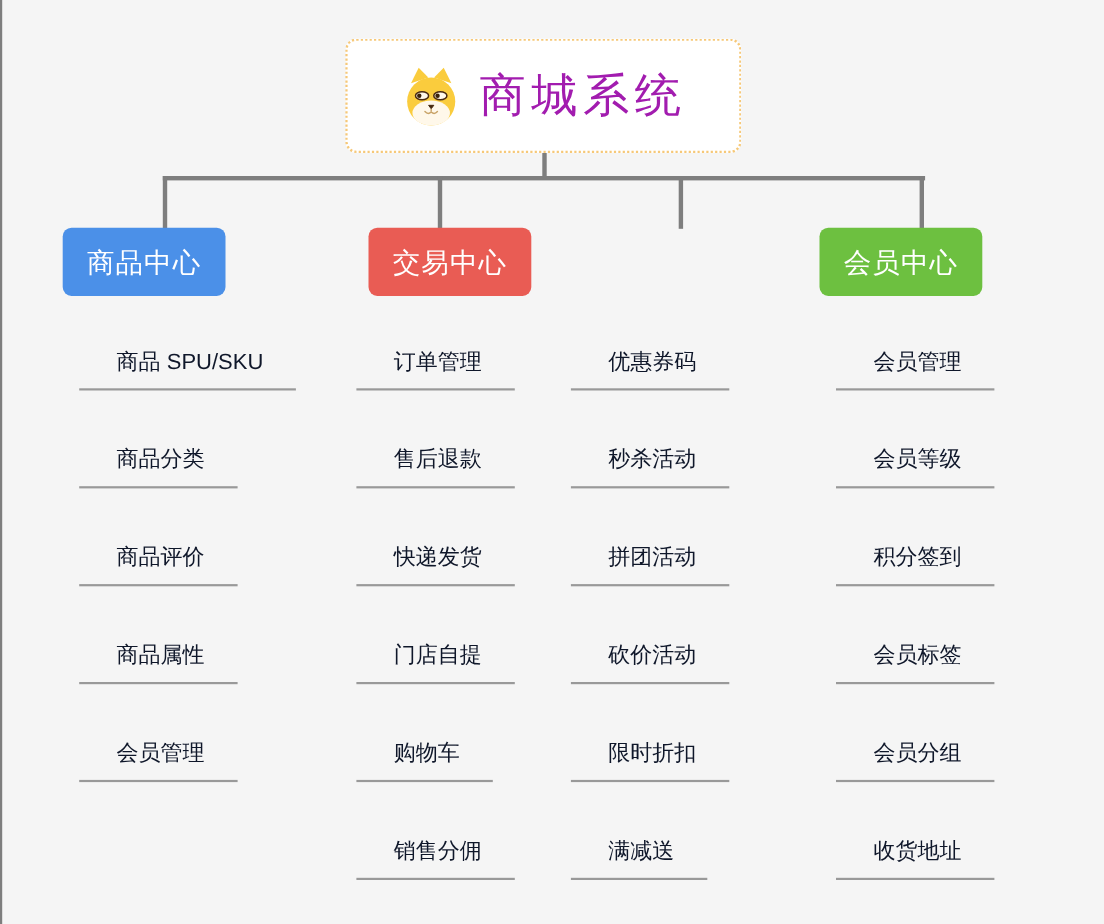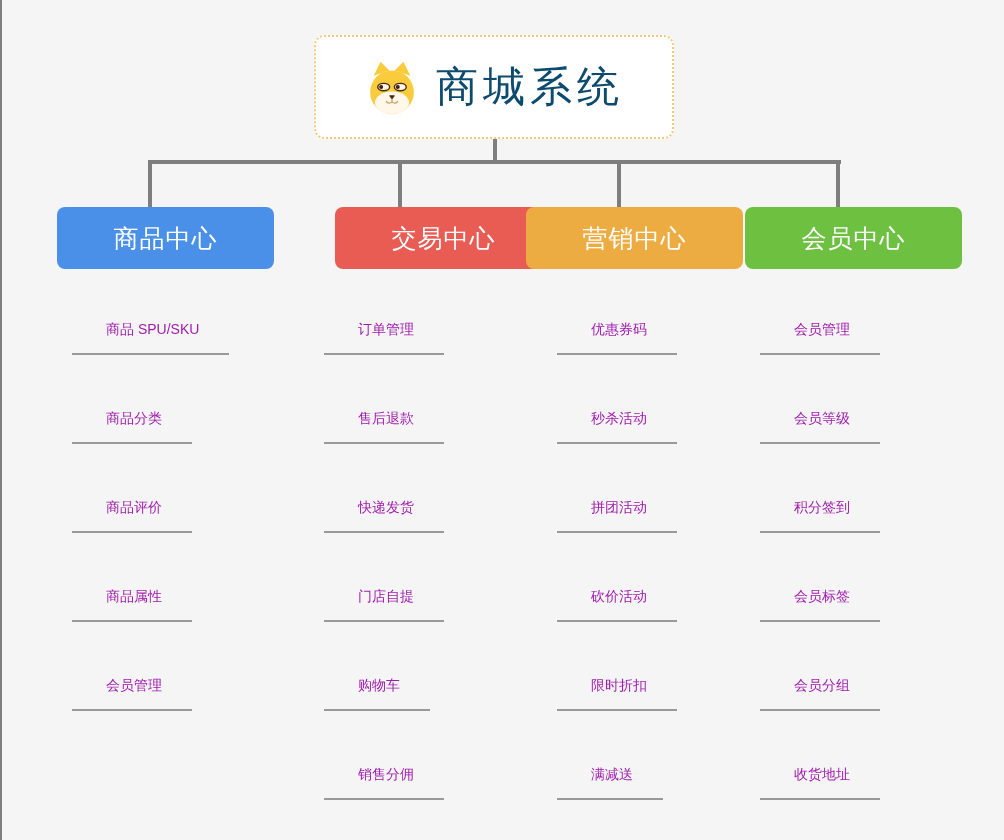--- a/index.html
+++ b/index.html
@@ -20,53 +20,53 @@
     background:#ffffff;
     border:2px dotted #f6c878;
     border-radius:10px;
     box-sizing:border-box;
     display:flex;align-items:center;justify-content:center;
     gap:16px;
   }
   .root-title{
     font-size:42px;
     letter-spacing:5px;
-    color:#0c4a6e;
+    color:#a21caf;
     white-space:nowrap;
   }
   
   .line{position:absolute;background:#7e7e7e;}
   .root-drop{left:493px;top:139px;width:4px;height:24px;}
   .bus{left:148px;top:160px;width:693px;height:4px;}
   .drop{top:160px;width:4px;height:48px;}
   .drop.d0{left:148px}.drop.d1{left:398px}.drop.d2{left:617px}.drop.d3{left:836px}
   .trunk{top:269px;width:2px;height:530px;background:#7e7e7e;}
   .trunk.c0{left:72px}.trunk.c1{left:324px}
   
   .branch{
     position:absolute;top:207px;
-    width:217px;height:62px;
+    width:148px;height:62px;
     border-radius:8px;
     display:flex;align-items:center;justify-content:center;
     color:#ffffff;font-size:25px;
     letter-spacing:1px;
     cursor:default;
   }
   .branch.b0{left:57px}.branch.b1{left:307px}.branch.b2{left:526px}.branch.b3{left:745px}
   
   .leaf{
     position:absolute;
-    font-size:14px;
+    font-size:20px;
     line-height:36px;
-    color:#a21caf;
+    color:#0f172a;
     padding:0 30px 6px 34px;
     border-bottom:2px solid #999999;
     white-space:nowrap;
   }
-  .leaf.c0{left:72px}.leaf.c1{left:324px}.leaf.c2{left:557px}.leaf.c3{left:760px}
+  .leaf.c0{left:72px}.leaf.c1{left:324px}.leaf.c2{left:519px}.leaf.c3{left:760px}
   .leaf.r0{top:311px}.leaf.r1{top:400px}.leaf.r2{top:489px}
   .leaf.r3{top:578px}.leaf.r4{top:667px}.leaf.r5{top:756px}
 </style>
 </head>
 <body>
 
 <div class="canvas">
 
   <div class="line root-drop"></div>
   <div class="line bus"></div>
@@ -95,23 +95,20 @@
     </span>
     <span class="root-title">商城系统</span>
   </div>
 
   <div class="branch b0" style="background-color: rgb(75, 144, 232);">
     <span>商品中心</span>
   </div>
   <div class="branch b1" style="background-color: rgb(233, 92, 84); margin-left: 28px;">
     <span>交易中心</span>
   </div>
-  <div class="branch b2" style="background-color: rgb(237, 172, 66);">
-    <span>营销中心</span>
-  </div>
   <div class="branch b3" style="background-color: rgb(109, 192, 64);">
     <span>会员中心</span>
   </div>
 
   <div class="leaf c0 r0">商品 SPU/SKU</div>
   <div class="leaf c0 r1">商品分类</div>
   <div class="leaf c0 r2">商品评价</div>
   <div class="leaf c0 r3">商品属性</div>
   <div class="leaf c0 r4">会员管理</div>
 

